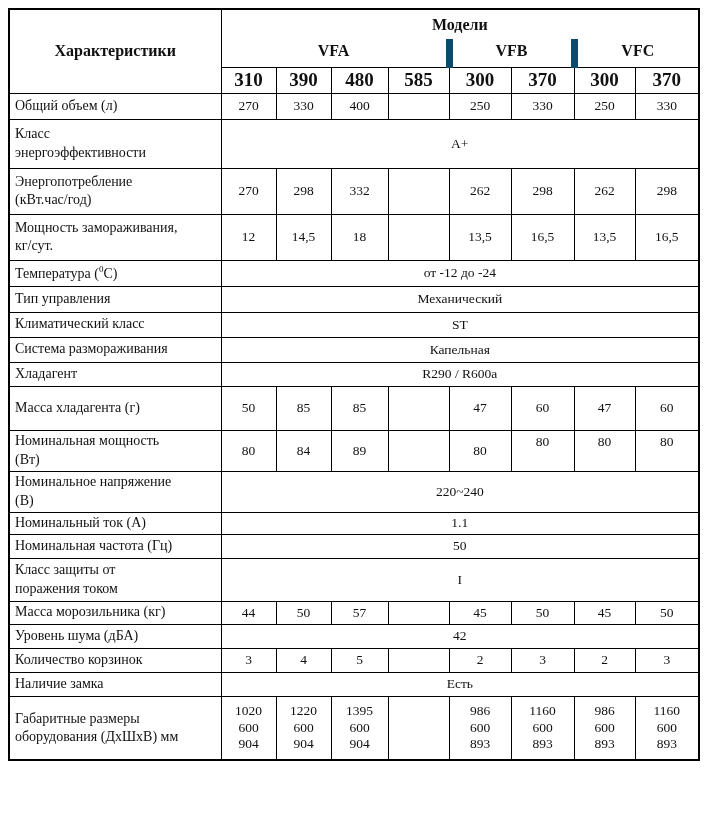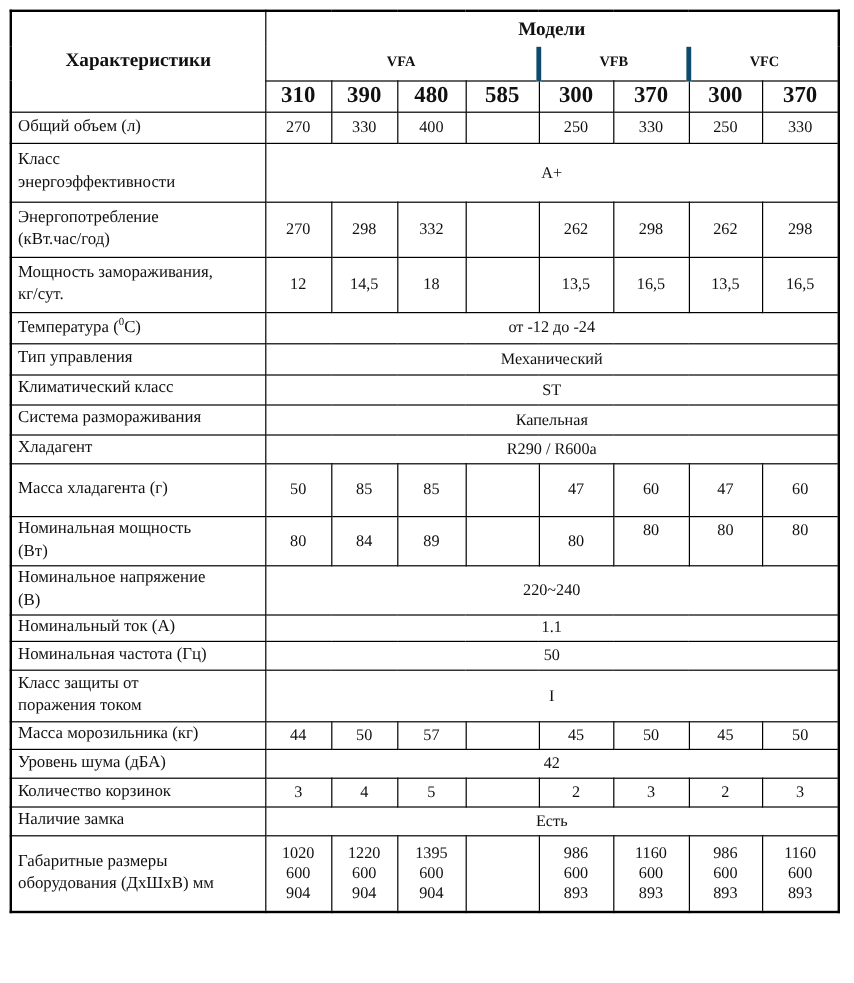--- a/index.html
+++ b/index.html
@@ -17,22 +17,22 @@
     border: 2px solid #000;
   }
   th, td {
     border: 1px solid #000;
     padding: 1px 3px;
     overflow: hidden;
   }
   th { font-weight: bold; text-align: center; vertical-align: middle; }
   th.char { font-size: 16px; }
   th.models { font-size: 16px; border-bottom: none; vertical-align: middle; }
-  th.grp { font-size: 12px; border-top: none; border-left: none; border-right: none; vertical-align: middle; padding-bottom: 4px; }
-  th.grp.gl { border-left: 4px solid #0c4a6e; }
+  th.grp { font-size: 16px; border-top: none; border-left: none; border-right: none; vertical-align: middle; padding-bottom: 4px; }
+  th.grp.gl { border-left: 7px solid #0c4a6e; }
   th.num { font-size: 19px; }
   td.lbl {
     text-align: left; vertical-align: middle;
     font-size: 14px; line-height: 1.3;
     padding-left: 5px; white-space: pre-line; margin-top: 35px;
   }
   td.lbl sup { font-size: 9px; }
   td.val {
     text-align: center; vertical-align: middle;
     font-size: 13.5px;

